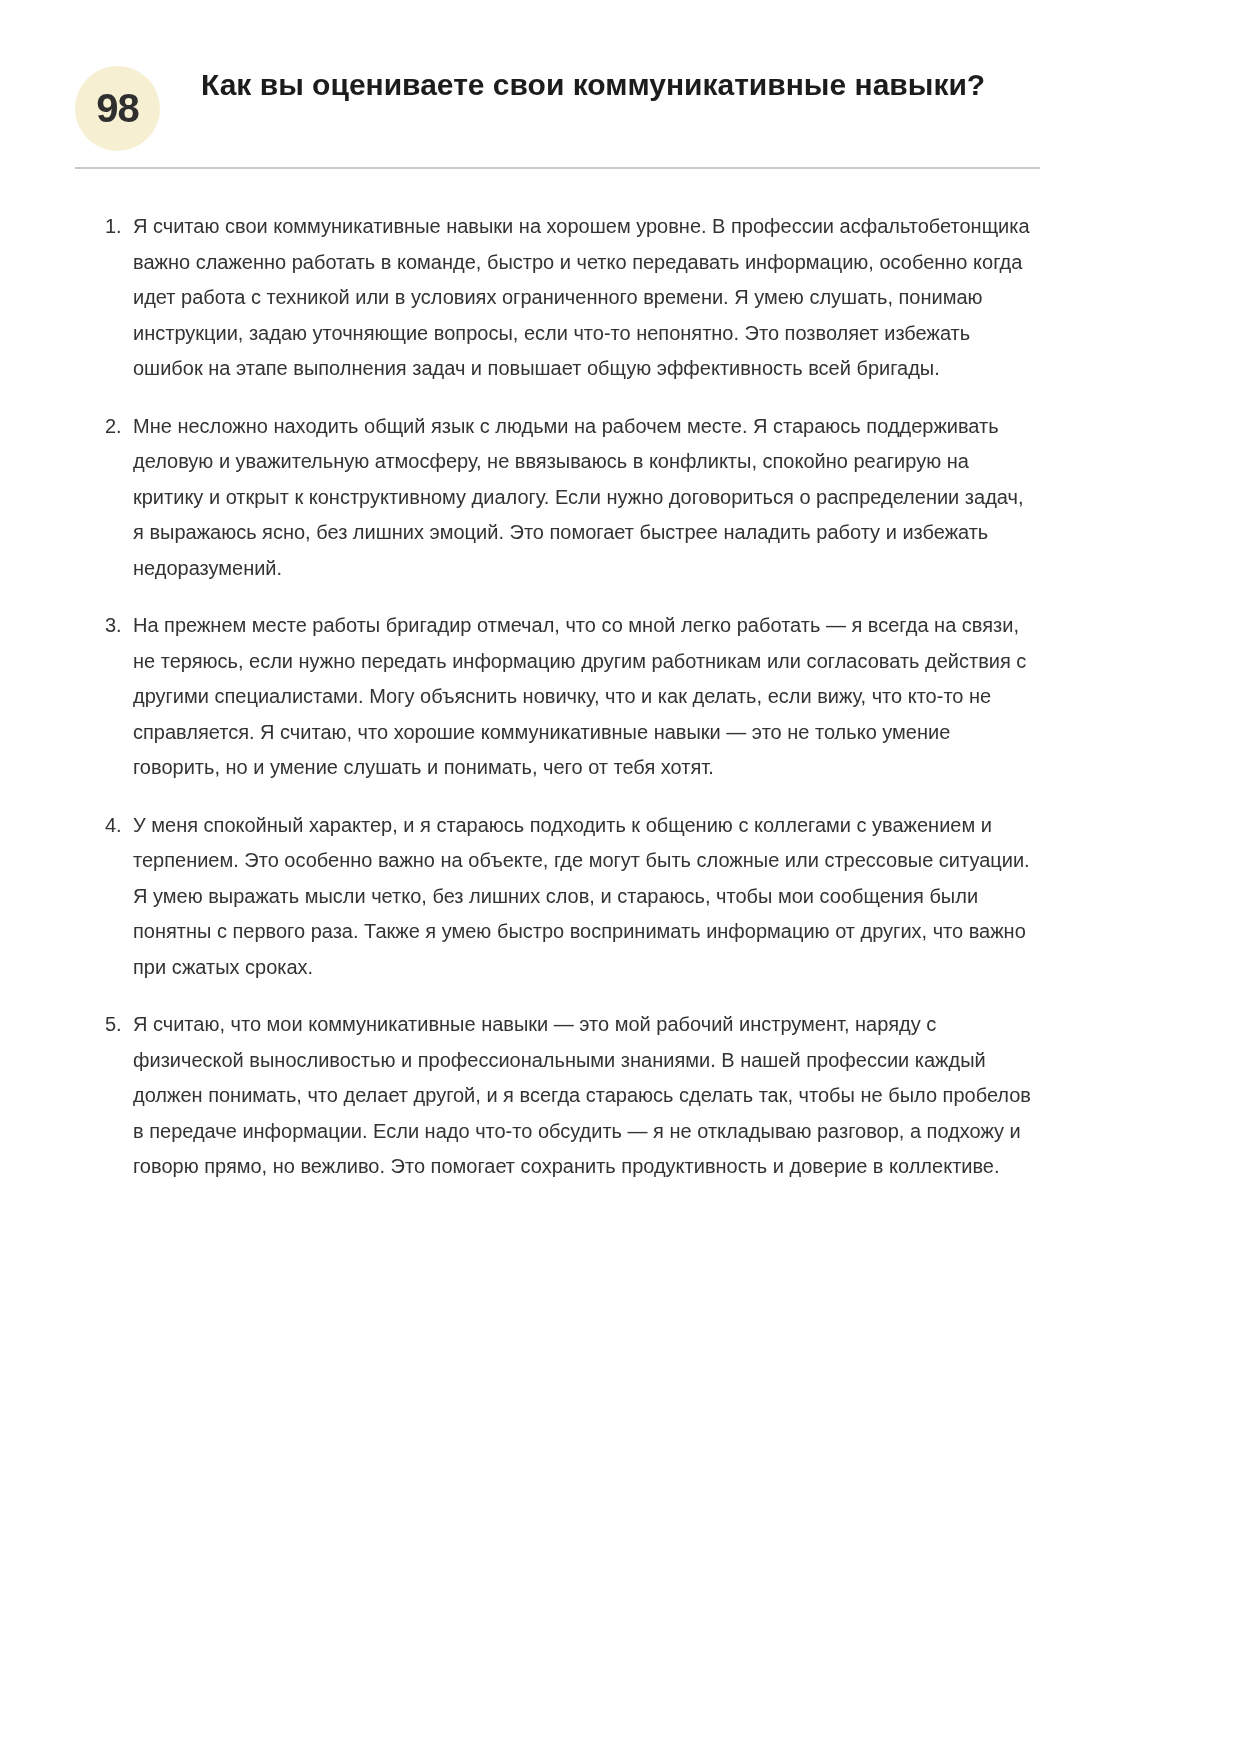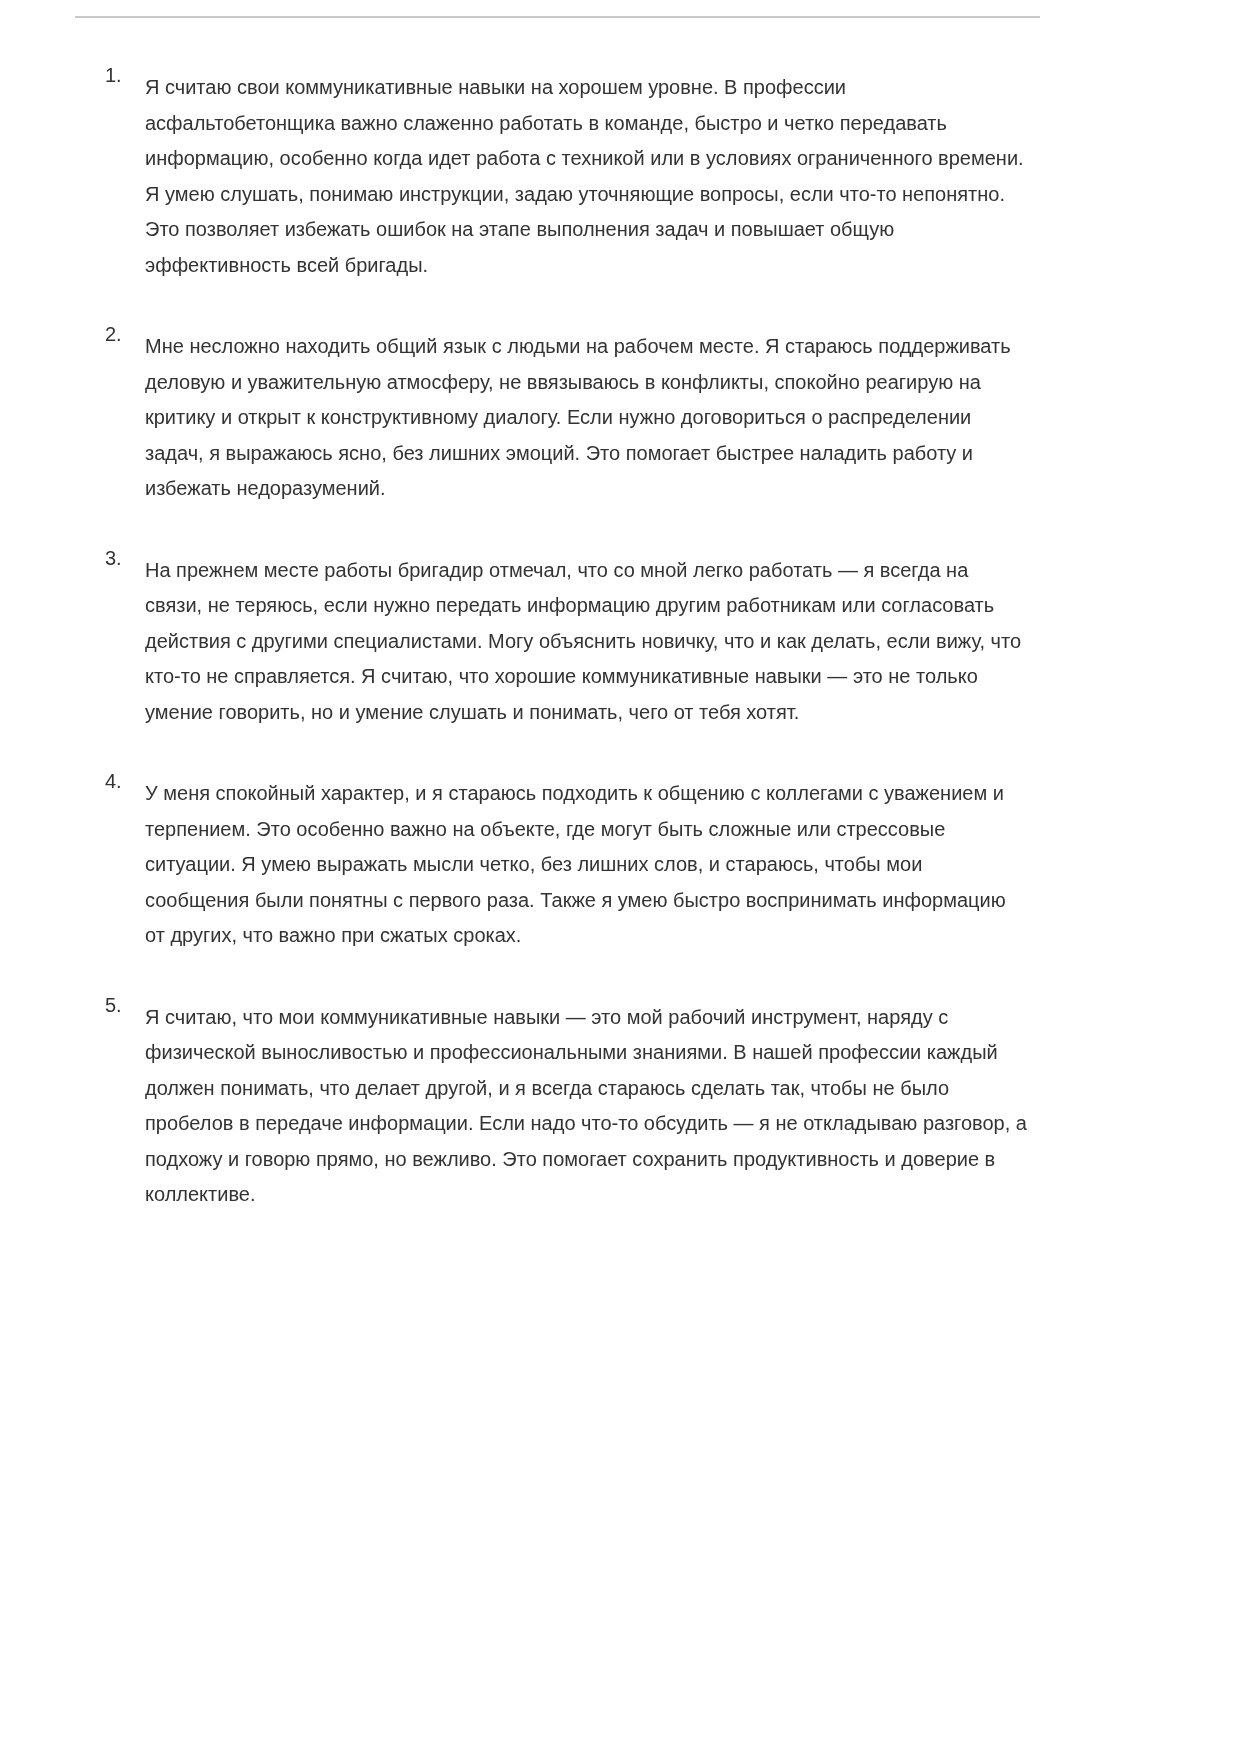--- a/index.html
+++ b/index.html
@@ -67,31 +67,37 @@
     margin: 0 0 22px 0;
   }
   ol.answers .num {
     flex: 0 0 28px;
     font-size: 20px;
     line-height: 35.5px;
     color: #333333;
   }
   ol.answers p.text {
     flex: 1;
-    margin: 12px;
+    margin: 0;
     font-size: 20px;
     line-height: 35.5px;
     color: #333333;
   }
 </style>
 </head>
 <body>
 
 <div class="page">
 
+  <header class="header">
+    <div class="badge">
+      <span>98</span>
+    </div>
+    <h1 class="title">Как вы оцениваете свои коммуникативные навыки?</h1>
+  </header>
 
   <hr class="divider">
 
   <ol class="answers">
     <li>
       <span class="num">1.</span>
       <p class="text">Я считаю свои коммуникативные навыки на хорошем уровне. В профессии асфальтобетонщика важно слаженно работать в команде, быстро и четко передавать информацию, особенно когда идет работа с техникой или в условиях ограниченного времени. Я умею слушать, понимаю инструкции, задаю уточняющие вопросы, если что-то непонятно. Это позволяет избежать ошибок на этапе выполнения задач и повышает общую эффективность всей бригады.</p>
     </li>
     <li>
       <span class="num">2.</span>

